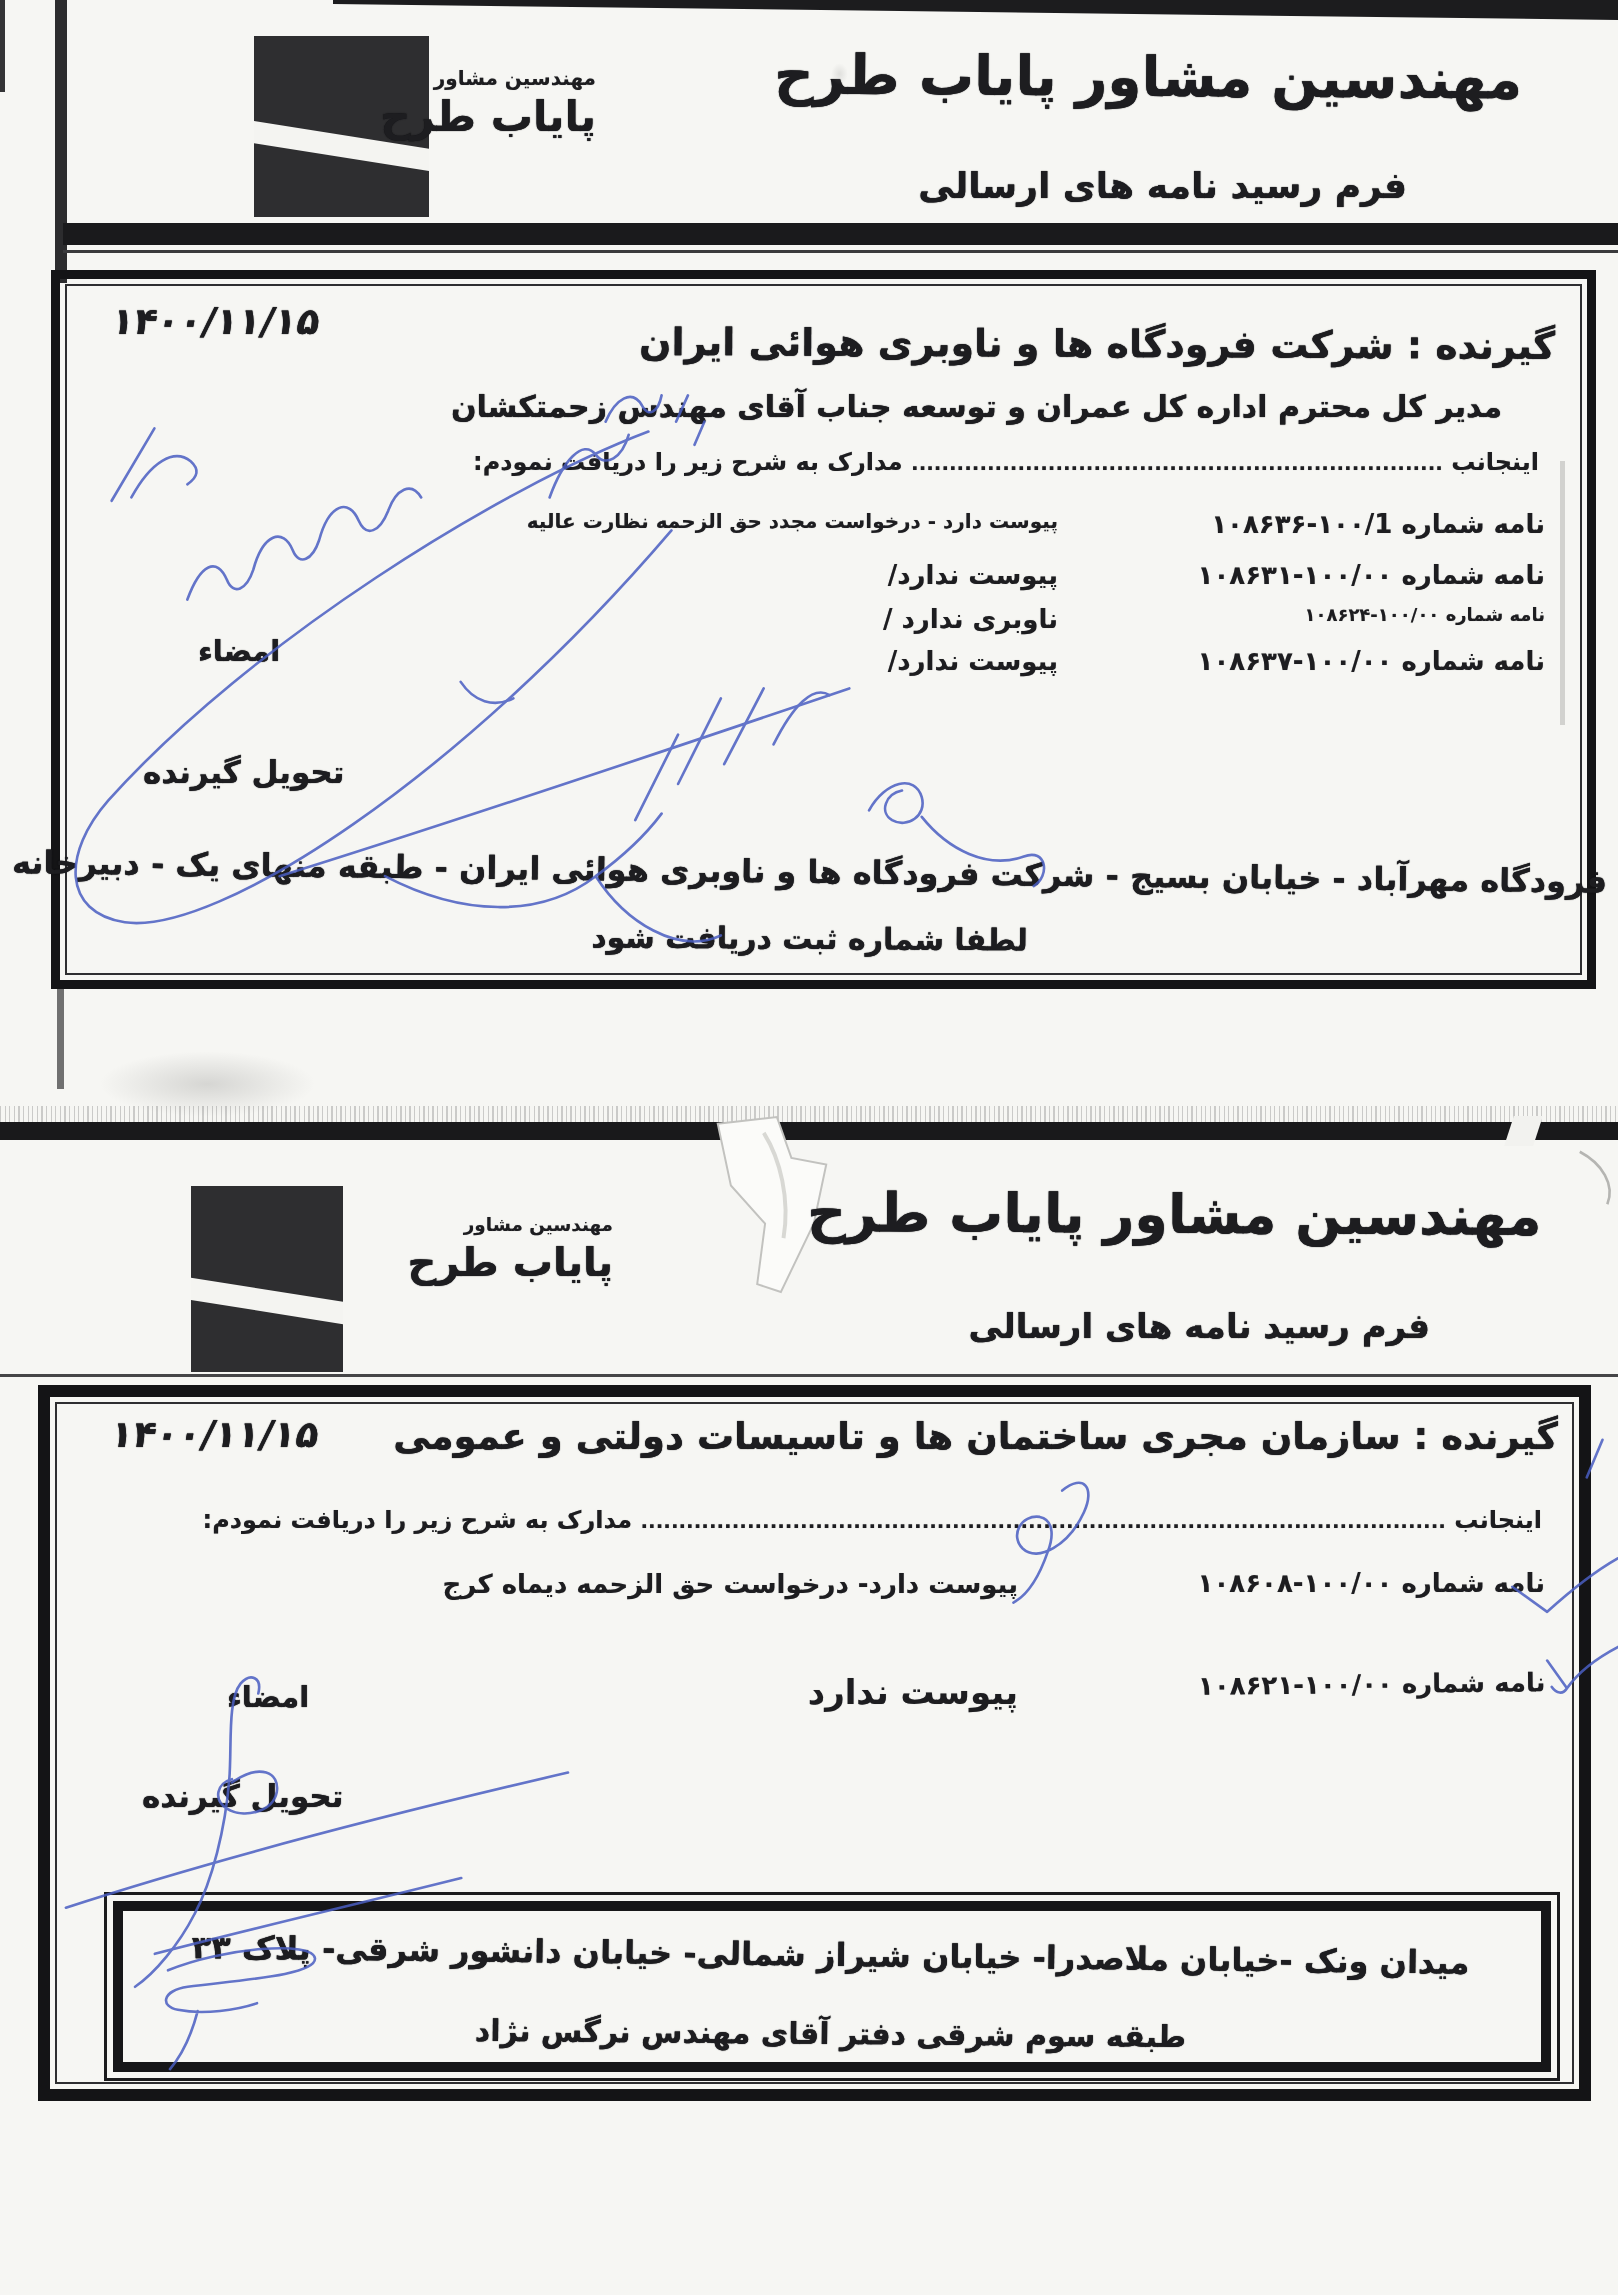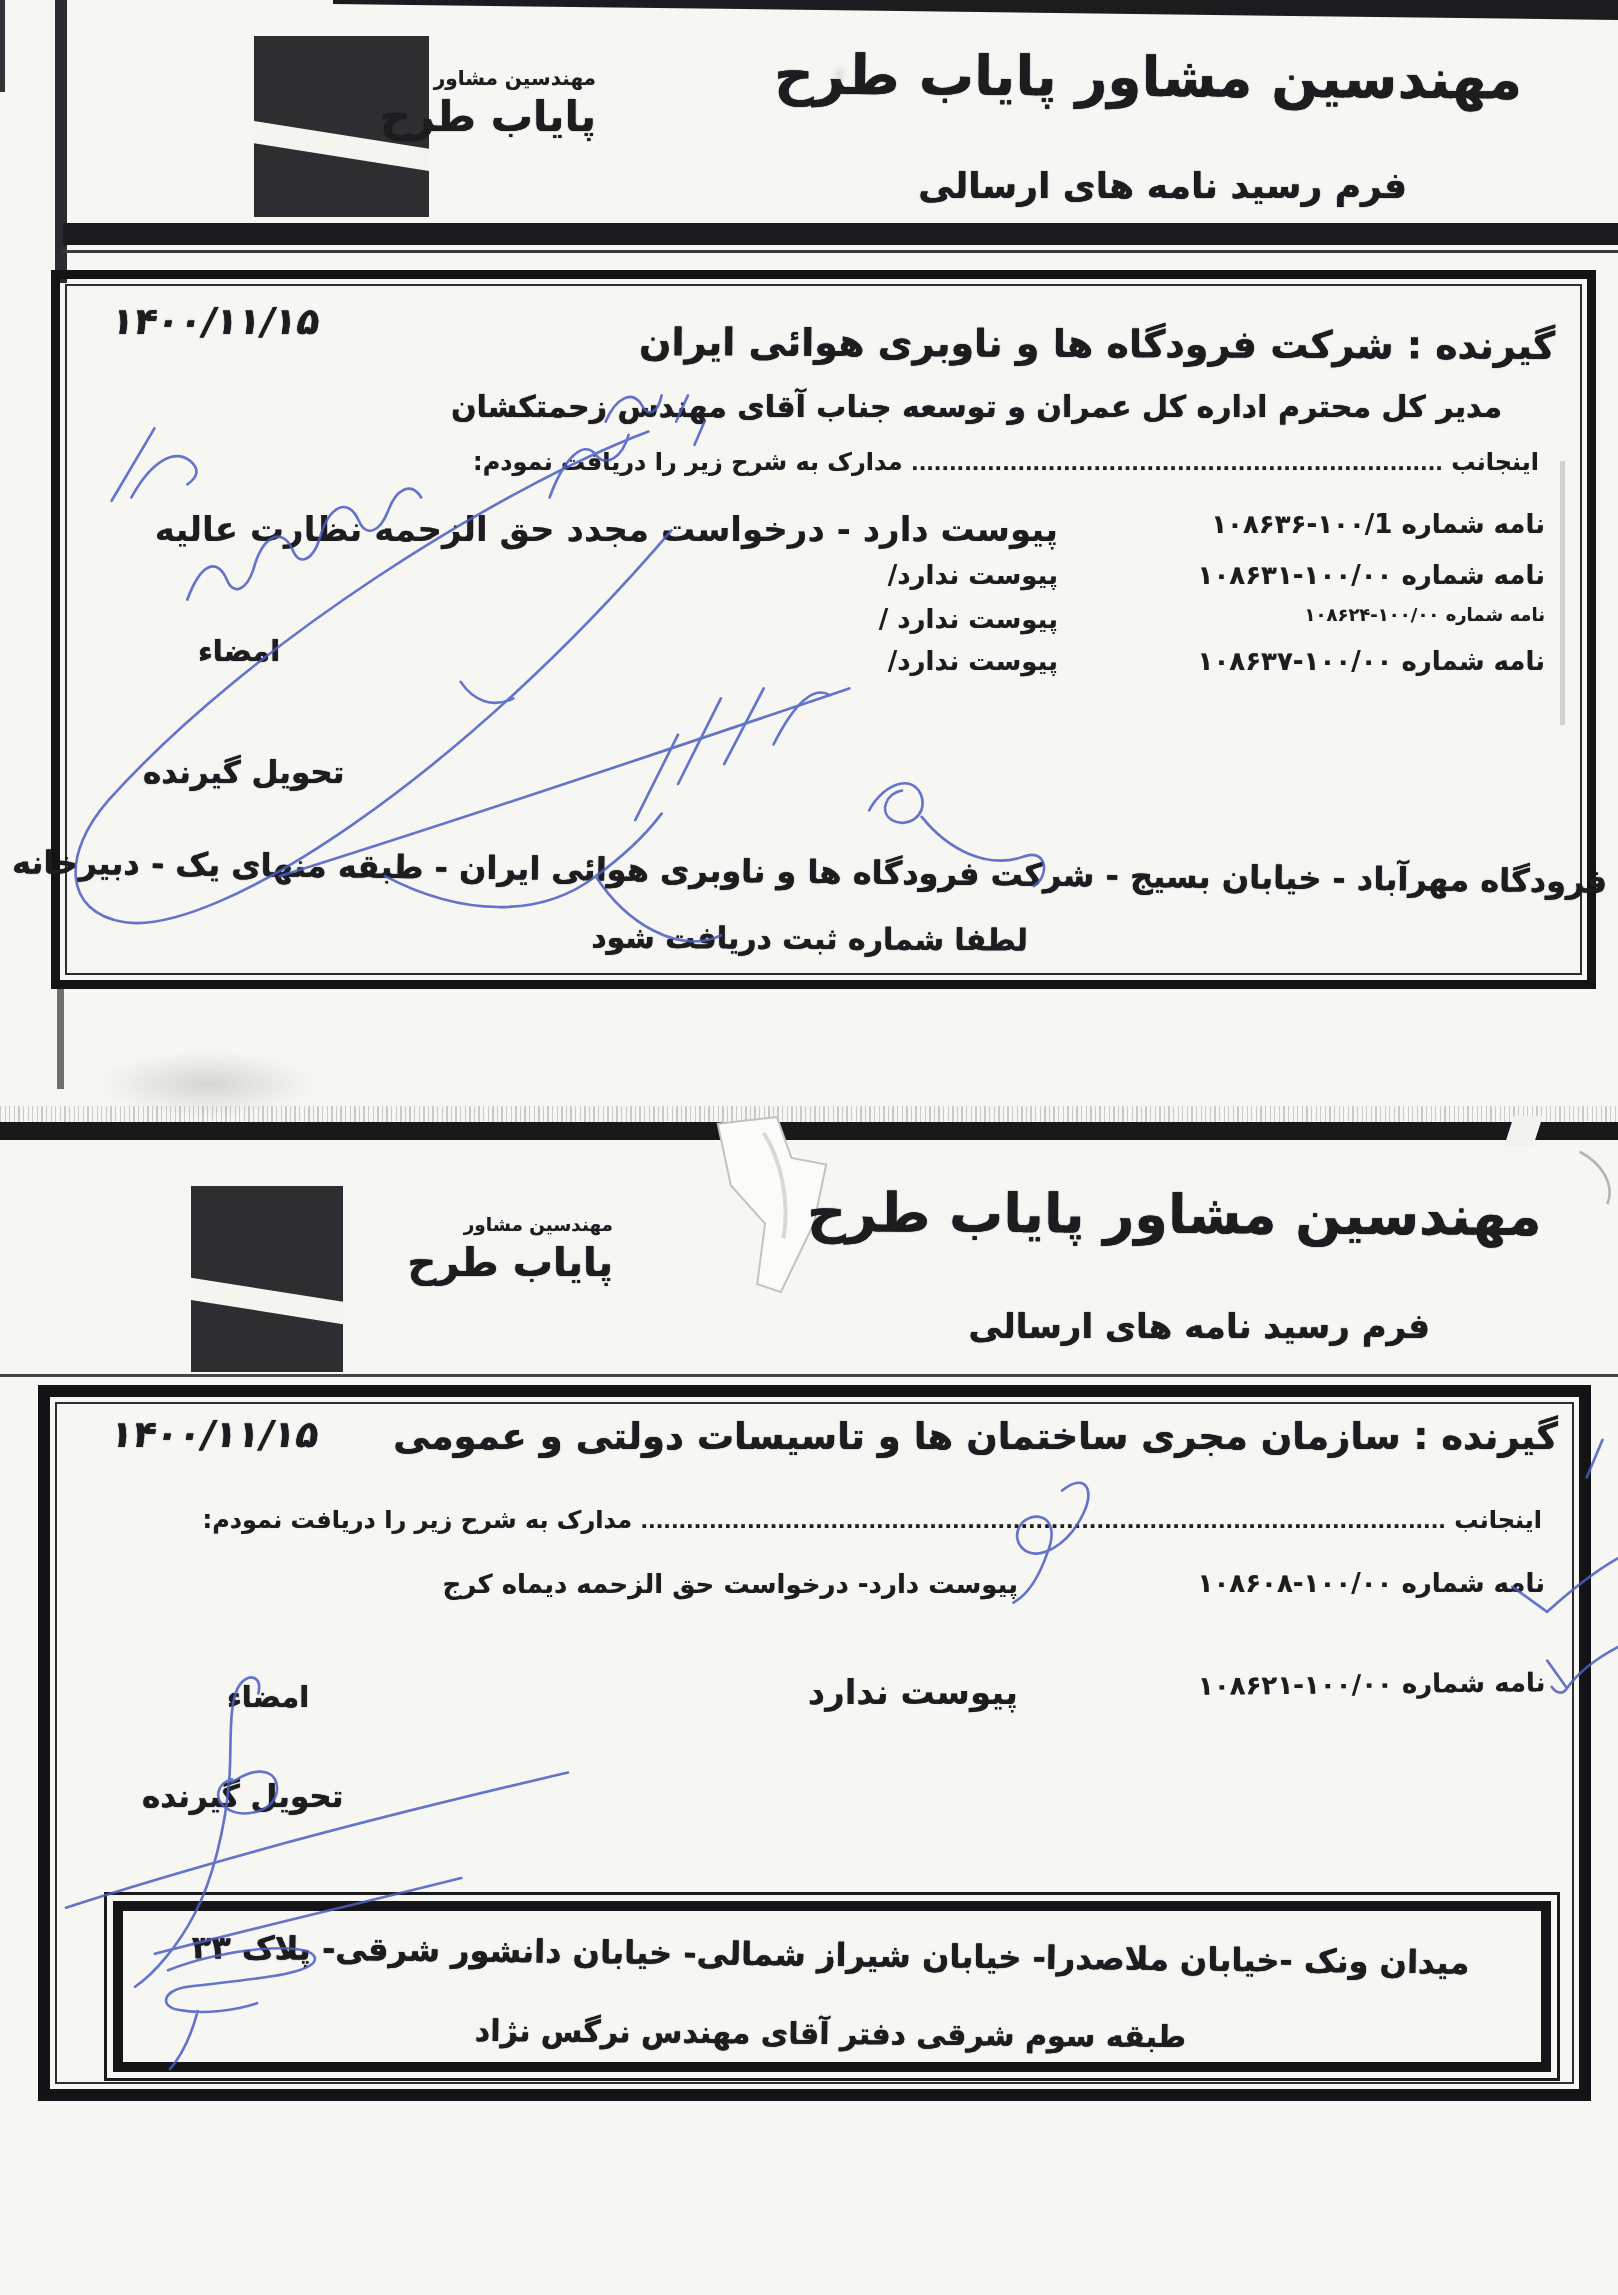--- a/index.html
+++ b/index.html
@@ -59,27 +59,27 @@
   <div class="t heavy" style="right:64px;top:322px;font-size:38px;transform:rotate(.25deg);">گیرنده : شرکت فرودگاه ها و ناوبری هوائی ایران</div>
   <div class="t heavy" style="right:117px;top:389px;font-size:30px;">مدیر کل محترم اداره کل عمران و توسعه جناب آقای مهندس زحمتکشان</div>
 
   <div class="t" style="right:80px;top:448px;font-size:24px;">
     <span>اینجانب</span>
     <span class="dots">......................................................................</span>
     <span>مدارک به شرح زیر را دریافت نمودم:</span>
   </div>
 
   <div class="t" style="right:74px;top:509px;font-size:26px;">نامه شماره ۱۰۰/1-۱۰۸۶۳۶</div>
-  <div class="t" style="right:561px;top:509px;font-size:34px;">پیوست دارد - درخواست مجدد حق الزحمه نظارت عالیه</div>
+  <div class="t" style="right:561px;top:509px;font-size:20px;">پیوست دارد - درخواست مجدد حق الزحمه نظارت عالیه</div>
 
   <div class="t" style="right:74px;top:560px;font-size:26px;">نامه شماره ۱۰۰/۰۰-۱۰۸۶۳۱</div>
   <div class="t" style="right:561px;top:560px;font-size:26px;">پیوست ندارد/</div>
 
   <div class="t" style="right:74px;top:604px;font-size:18px;">نامه شماره ۱۰۰/۰۰-۱۰۸۶۲۴</div>
-  <div class="t" style="right:561px;top:604px;font-size:26px;">پیوست ندارد /</div>
+  <div class="t" style="right:561px;top:604px;font-size:26px;">ناوبری ندارد /</div>
 
   <div class="t" style="right:74px;top:646px;font-size:26px;">نامه شماره ۱۰۰/۰۰-۱۰۸۶۳۷</div>
   <div class="t" style="right:561px;top:646px;font-size:26px;">پیوست ندارد/</div>
 
   <div class="t heavy" style="left:198px;top:634px;font-size:29px;">امضاء</div>
   <div class="t heavy" style="left:143px;top:754px;font-size:31px;">تحویل گیرنده</div>
 
   <div class="t heavy" style="left:0;right:0;top:853px;font-size:32px;text-align:center;transform:rotate(.7deg);white-space:nowrap;">فرودگاه مهرآباد - خیابان بسیج - شرکت فرودگاه ها و ناوبری هوائی ایران - طبقه منهای یک - دبیرخانه</div>
   <div class="t heavy" style="left:0;right:0;top:921px;font-size:30px;text-align:center;transform:rotate(.4deg);">لطفا شماره ثبت دریافت شود</div>
 

